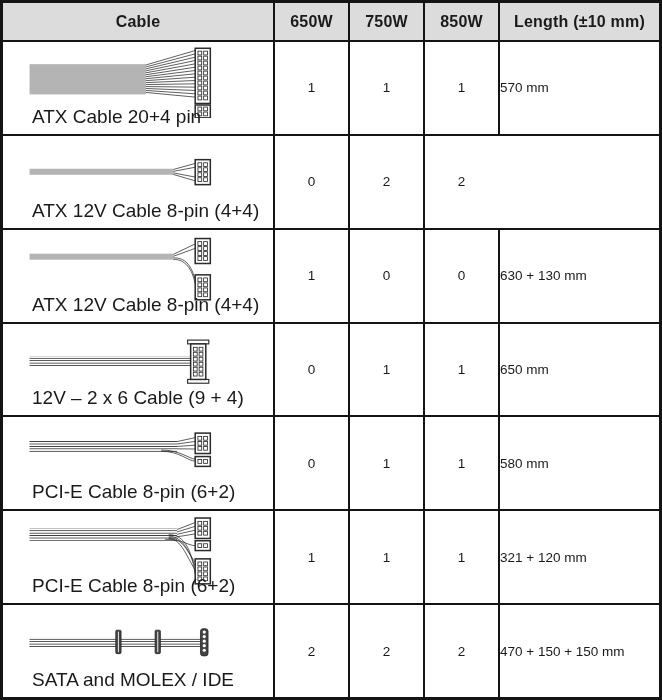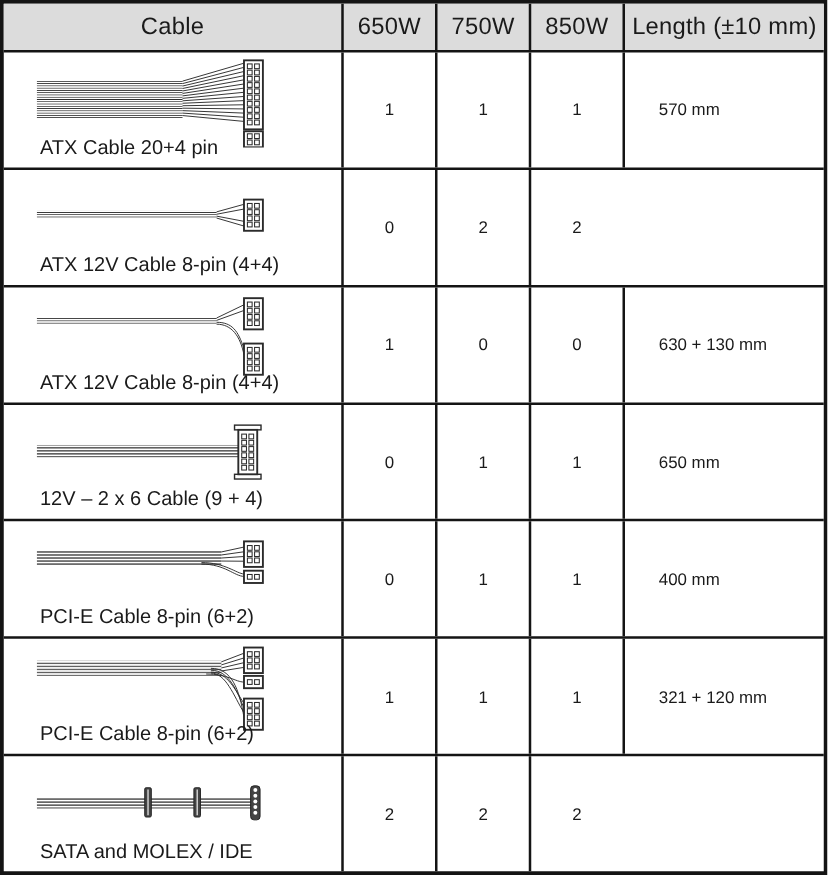--- a/index.html
+++ b/index.html
@@ -16,27 +16,27 @@
     grid-template-columns:270px 75px 75px 75px 1fr;
     border-top:2px solid #141414;
   }
   .row.header-row { flex:0 0 37px; border-top:none; background:#dcdcdc; }
   .cell {
     border-left:2px solid #141414; box-sizing:border-box;
     display:flex; align-items:center; justify-content:center;
     min-width:0; overflow:hidden;
   }
   .cell:first-child { border-left:none; }
-  .header-row .cell { font-weight:normal; font-size:19px; letter-spacing:0.2px; }
+  .header-row .cell { font-weight:bold; font-size:16px; letter-spacing:0.2px; }
   .cable-cell { position:relative; justify-content:flex-start; }
   .art { position:absolute; left:22px; top:4px; height:calc(100% - 20px); width:230px; }
   .art svg { width:100%; height:100%; display:block; }
-  .cable-label { position:absolute; left:29px; bottom:6px; font-size:16px; }
+  .cable-label { position:absolute; left:29px; bottom:6px; font-size:19px; }
   .count-cell { font-size:13.5px; }
-  .length-cell { justify-content:flex-start; padding-left:27px; font-size:13.5px; white-space:nowrap; }
+  .length-cell { justify-content:flex-start; font-size:13.5px; white-space:nowrap; }
   .svgdefs { position:absolute; width:0; height:0; overflow:hidden; }
 </style>
 </head>
 <body>
 
 <svg class="svgdefs" aria-hidden="true">
   <defs>
     <pattern id="ribp" patternUnits="userSpaceOnUse" width="300" height="2.4">
       <line x1="0" y1="1.2" x2="300" y2="1.2" stroke="#2b2b2b" stroke-width="0.9"></line>
     </pattern>
@@ -219,21 +219,21 @@
           </g>
           <use href="#conn6" x="225" y="16"></use>
           <use href="#conn2" x="225" y="47"></use>
         </svg>
       </div>
       <div class="cable-label">PCI-E Cable 8-pin (6+2)</div>
     </div>
     <div class="cell count-cell">0</div>
     <div class="cell count-cell">1</div>
     <div class="cell count-cell">1</div>
-    <div class="cell length-cell">400 mm</div>
+    <div class="cell length-cell">580 mm</div>
   </div>
 
   <div class="row">
     <div class="cell cable-cell">
       <div class="art">
         <svg viewBox="0 0 260 95" preserveAspectRatio="xMinYMid meet">
           <rect x="6" y="18" width="195" height="16" fill="url(#ribp2)"></rect>
           <g stroke="#2b2b2b" stroke-width="1" fill="none">
             <line x1="201" y1="19.2" x2="225" y2="10"></line>
               <line x1="201" y1="22.4" x2="225" y2="15"></line>
@@ -277,15 +277,16 @@
               <circle cx="237" cy="48.5" r="2.1" fill="#ffffff"></circle>
             <circle cx="237" cy="54.5" r="2.1" fill="#ffffff"></circle>
           </g>
         </svg>
       </div>
       <div class="cable-label">SATA and MOLEX / IDE</div>
     </div>
     <div class="cell count-cell">2</div>
     <div class="cell count-cell">2</div>
     <div class="cell count-cell">2</div>
+    <div class="cell length-cell">470 + 150 + 150 mm</div>
   </div>
 
 </div>
 
 </body></html>

